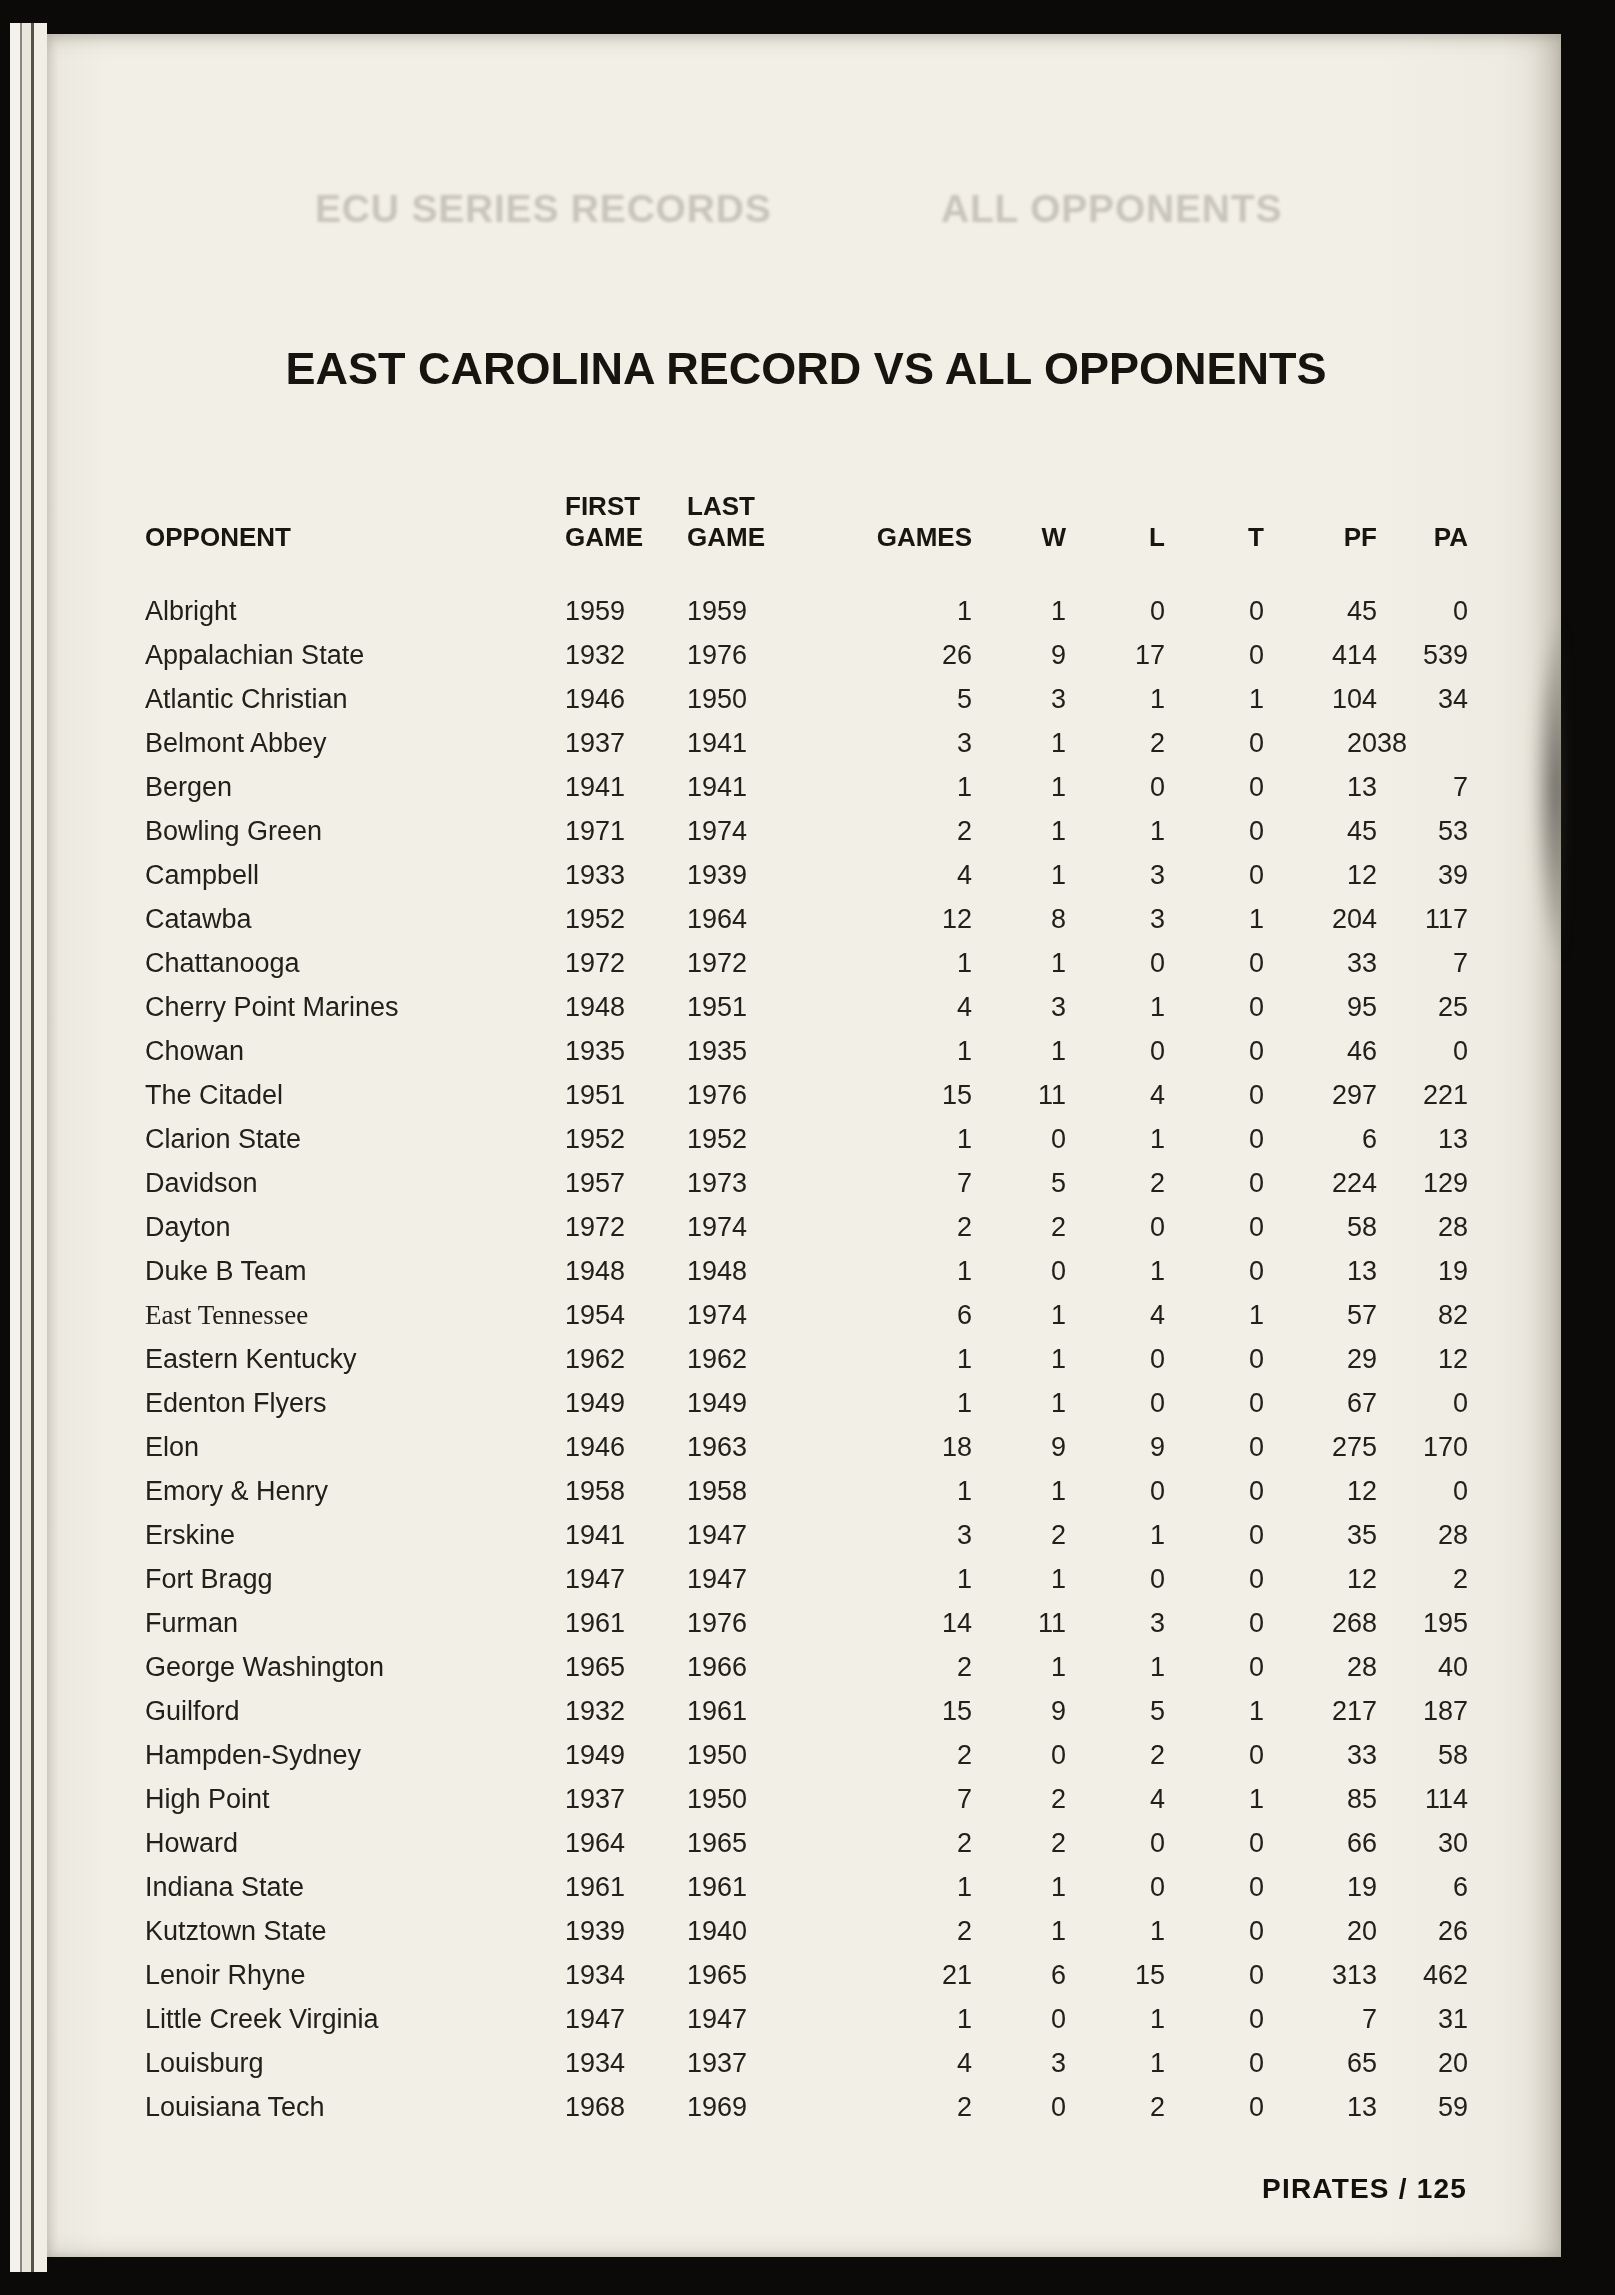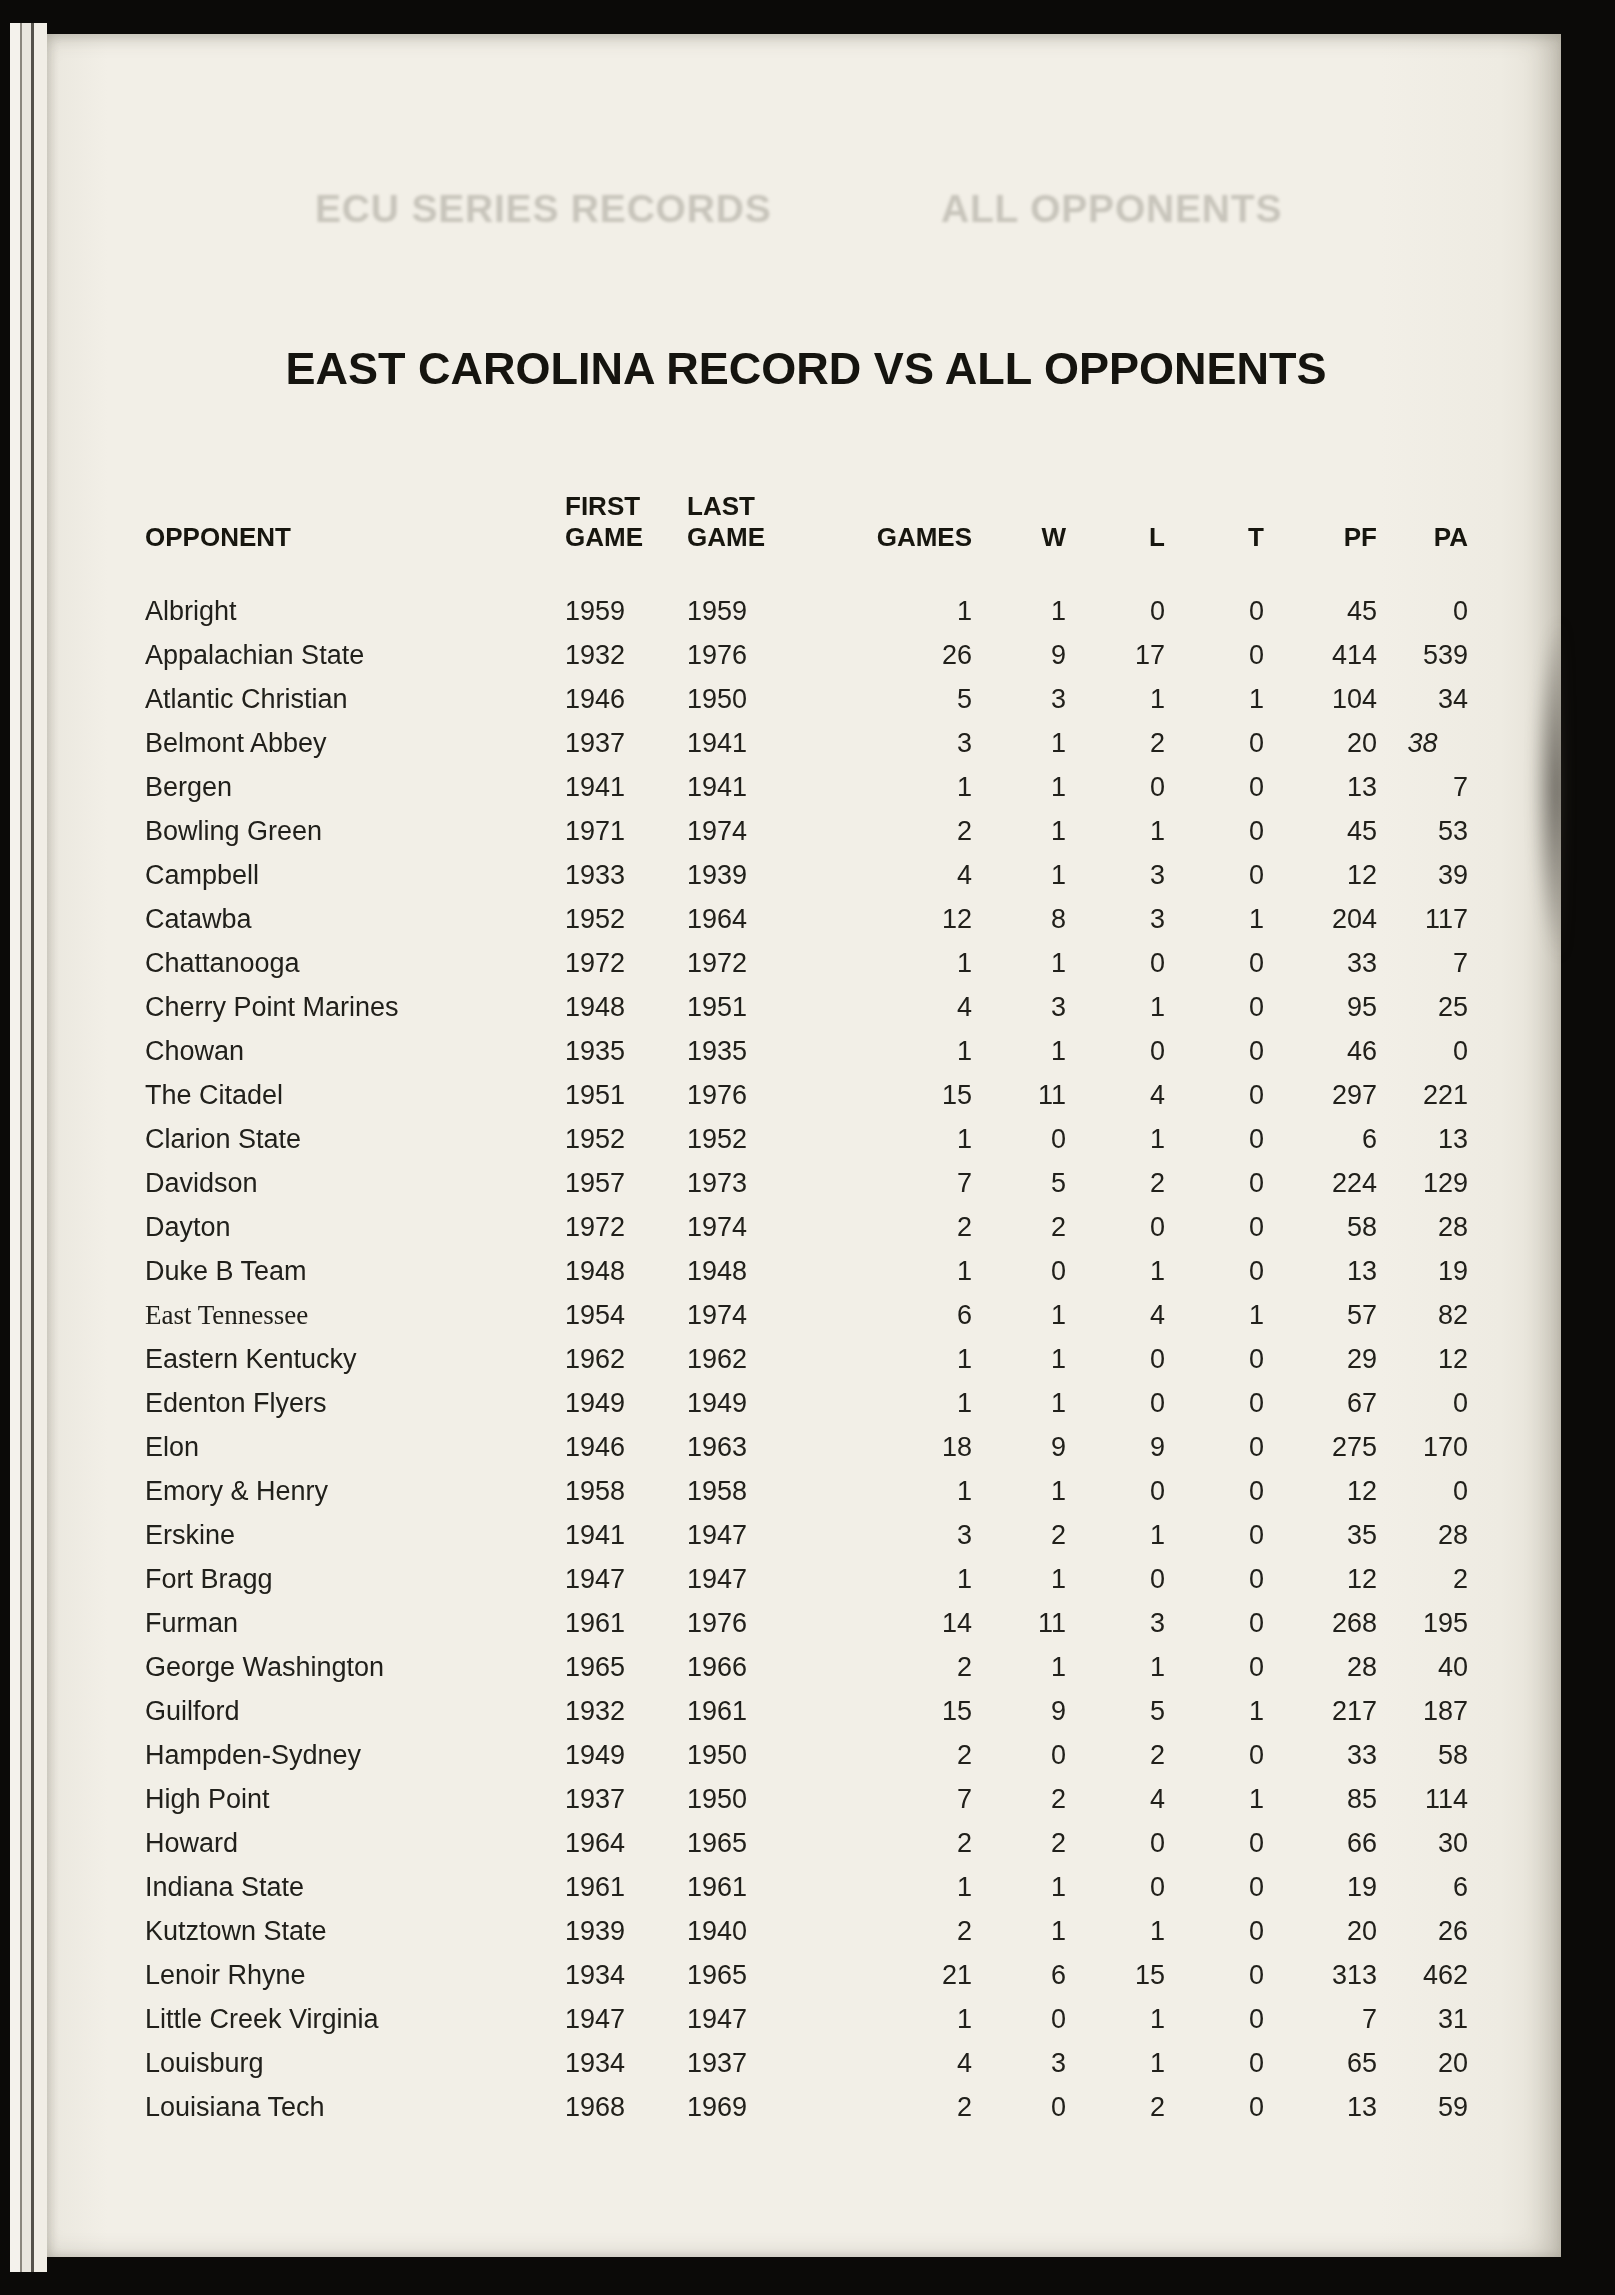--- a/index.html
+++ b/index.html
@@ -160,21 +160,21 @@
         </tr>
         <tr>
           <td style="text-align: left;">Belmont Abbey</td>
           <td style="text-align: left;">1937</td>
           <td style="text-align: left;">1941</td>
           <td style="text-align: right;">3</td>
           <td style="text-align: right;">1</td>
           <td style="text-align: right;">2</td>
           <td style="text-align: right;">0</td>
           <td style="text-align: right;">20</td>
-          <td style="text-align: center; font-style: italic;">38</td>
+          <td style="text-align: left;">38</td>
         </tr>
         <tr>
           <td style="text-align: left;">Bergen</td>
           <td style="text-align: left;">1941</td>
           <td style="text-align: left;">1941</td>
           <td style="text-align: right;">1</td>
           <td style="text-align: right;">1</td>
           <td style="text-align: right;">0</td>
           <td style="text-align: right;">0</td>
           <td style="text-align: right;">13</td>
@@ -506,16 +506,17 @@
           <td style="text-align: right;">2</td>
           <td style="text-align: right;">0</td>
           <td style="text-align: right;">2</td>
           <td style="text-align: right;">0</td>
           <td style="text-align: right;">13</td>
           <td style="text-align: right;">59</td>
         </tr>
       </tbody>
   </table>
 
+  <div class="footer">PIRATES / 125</div>
 
   <div class="smudge"></div>
 </div>
 
 
 </body></html>

